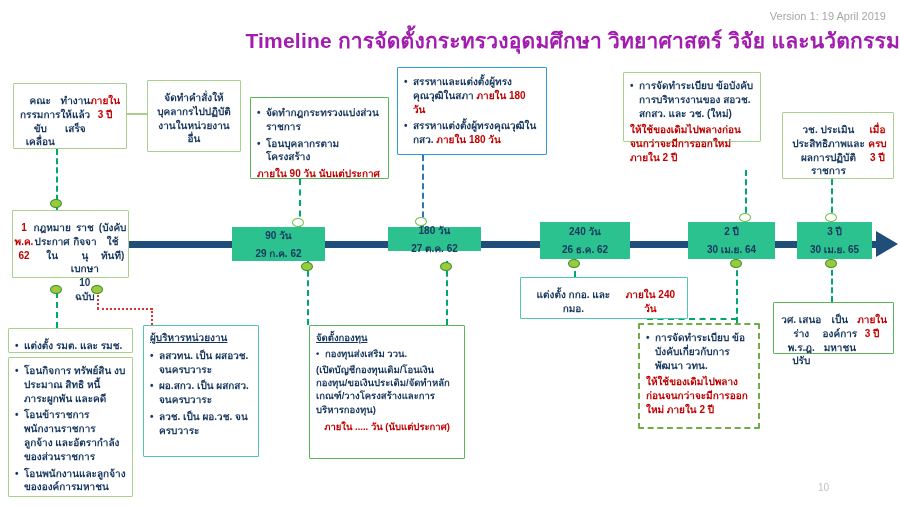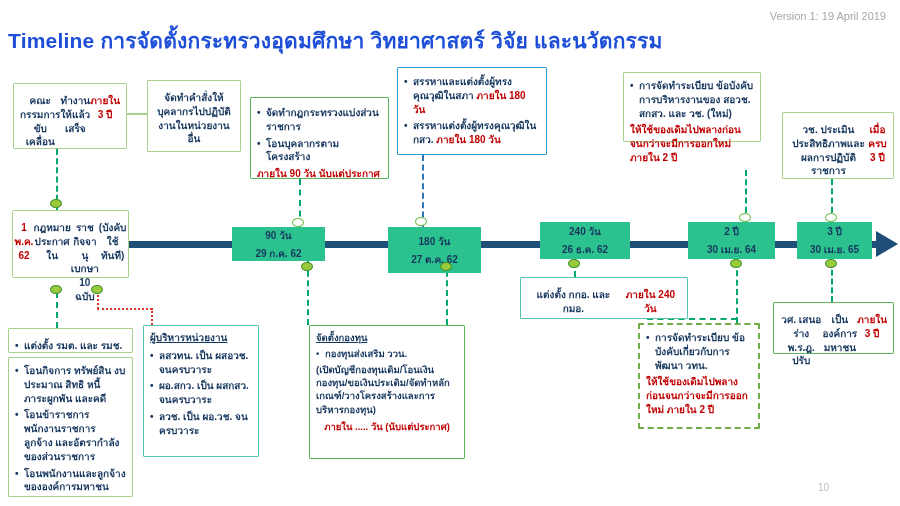--- a/index.html
+++ b/index.html
@@ -2,22 +2,22 @@
 <html><head>
 <meta charset="utf-8">
 <style>
   * { margin:0; padding:0; box-sizing:border-box; }
   html,body { background:#ffffff; }
   .slide {
     position:relative; width:900px; height:506px; background:#ffffff;
     font-family:"Liberation Sans", sans-serif; color:#17375E; overflow:hidden;
   }
   .title {
-    position:absolute; left:0; top:24px; width:100%; text-align:left;
-    font-size:21px; font-weight:bold; color:#1d4ed8; letter-spacing:.2px;padding-left:8px;
+    position:absolute; left:0; top:24px; width:100%; text-align:right;
+    font-size:21px; font-weight:bold; color:#a21caf; letter-spacing:.2px;
   }
   .version {
     position:absolute; right:14px; top:10px; font-size:11px; color:#A6A6A6; font-weight:normal;
   }
   .pagenum {
     position:absolute; left:818px; top:482px; font-size:10px; color:#BFBFBF;
   }
   .box {
     position:absolute; background:#ffffff; border:1.5px solid #A9D18E;
     font-size:10px; font-weight:bold; color:#17375E; line-height:1.38;
@@ -109,21 +109,21 @@
     <div class="red">1 พ.ค. 62</div>
     <div>กฎหมายประกาศใน</div>
     <div>ราชกิจจานุเบกษา 10 ฉบับ</div>
     <div>(บังคับใช้ทันที)</div>
   </div>
 
   <div class="milestone" style="left:232px; top:227px; width:93px; height:34px;">
     <div>90 วัน</div>
     <div>29 ก.ค. 62</div>
   </div>
-  <div class="milestone" style="left:388px; top:227px; width:93px; height:46px;text-align:center;">
+  <div class="milestone" style="left:388px; top:227px; width:93px; height:24px;text-align:center;">
     <div>180 วัน</div>
     <div>27 ต.ค. 62</div>
   </div>
   <div class="milestone" style="left:540px; top:222px; width:90px; height:37px;">
     <div>240 วัน</div>
     <div>26 ธ.ค. 62</div>
   </div>
   <div class="milestone" style="left:688px; top:222px; width:87px; height:37px;">
     <div>2 ปี</div>
     <div>30 เม.ย. 64</div>

